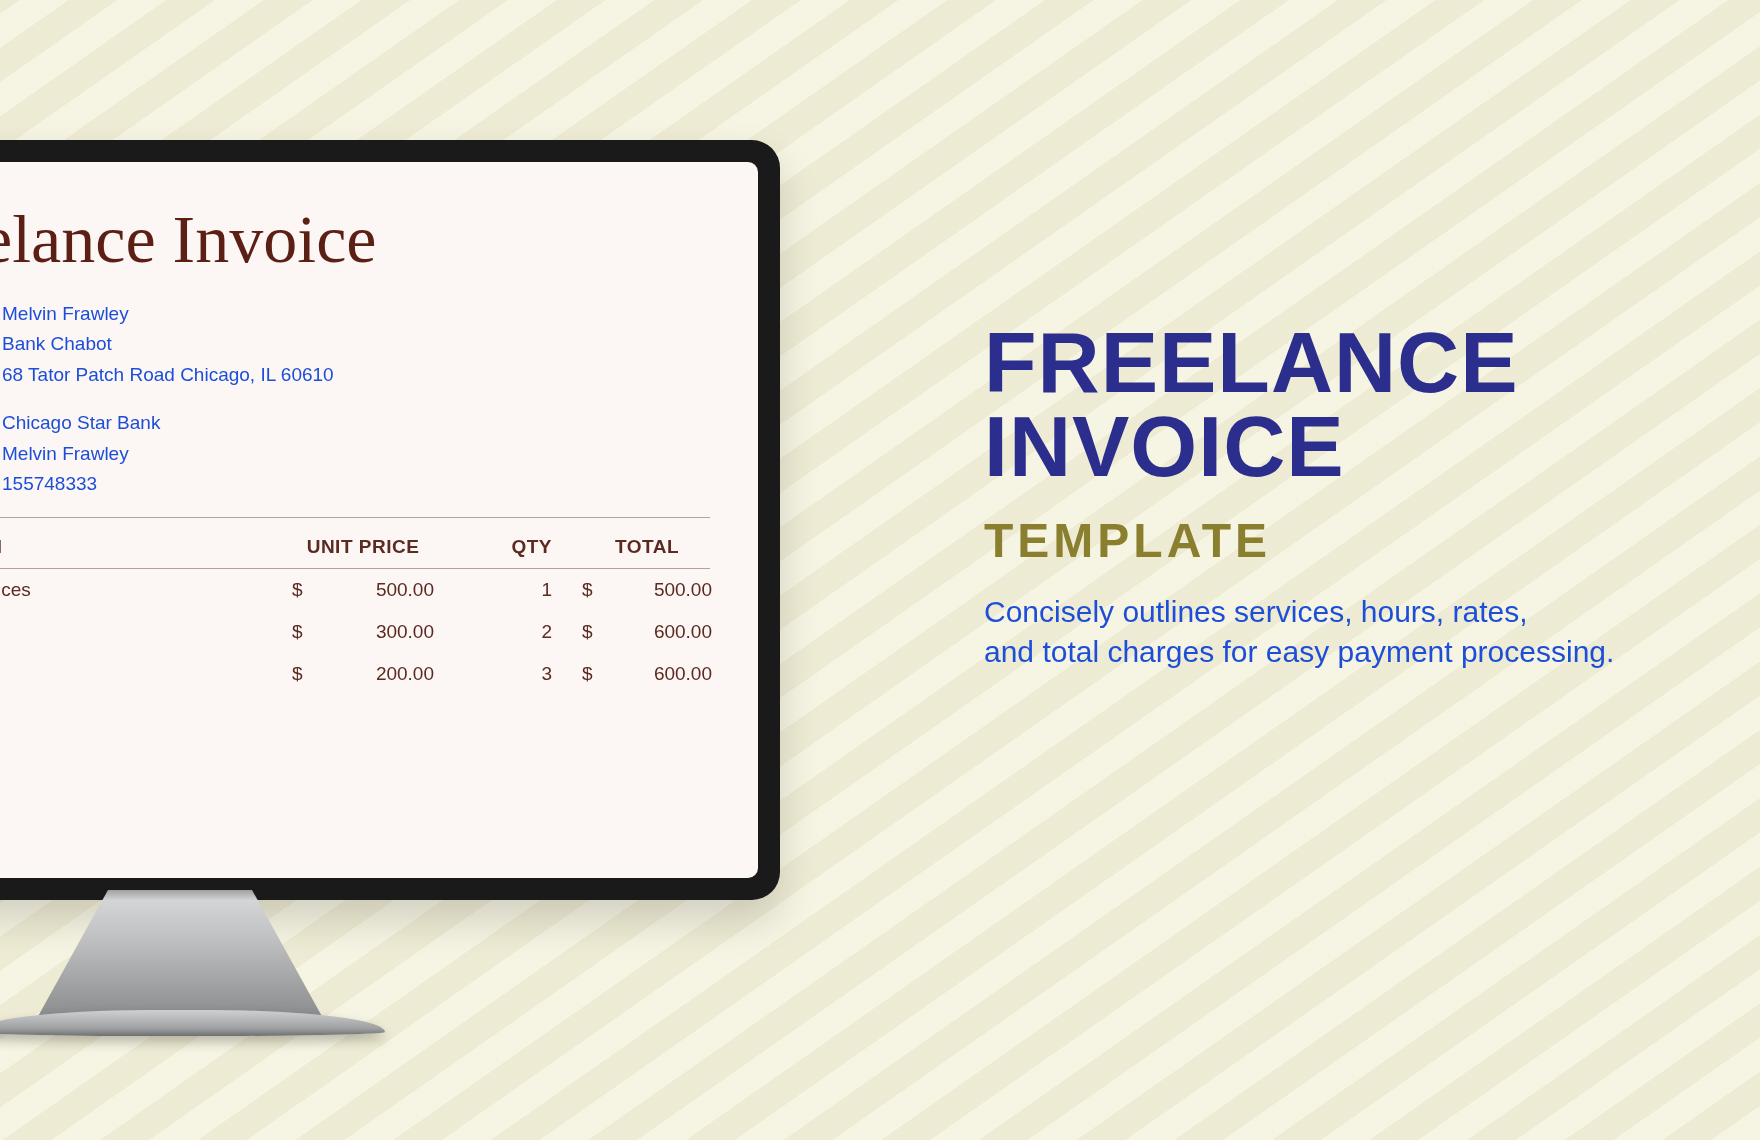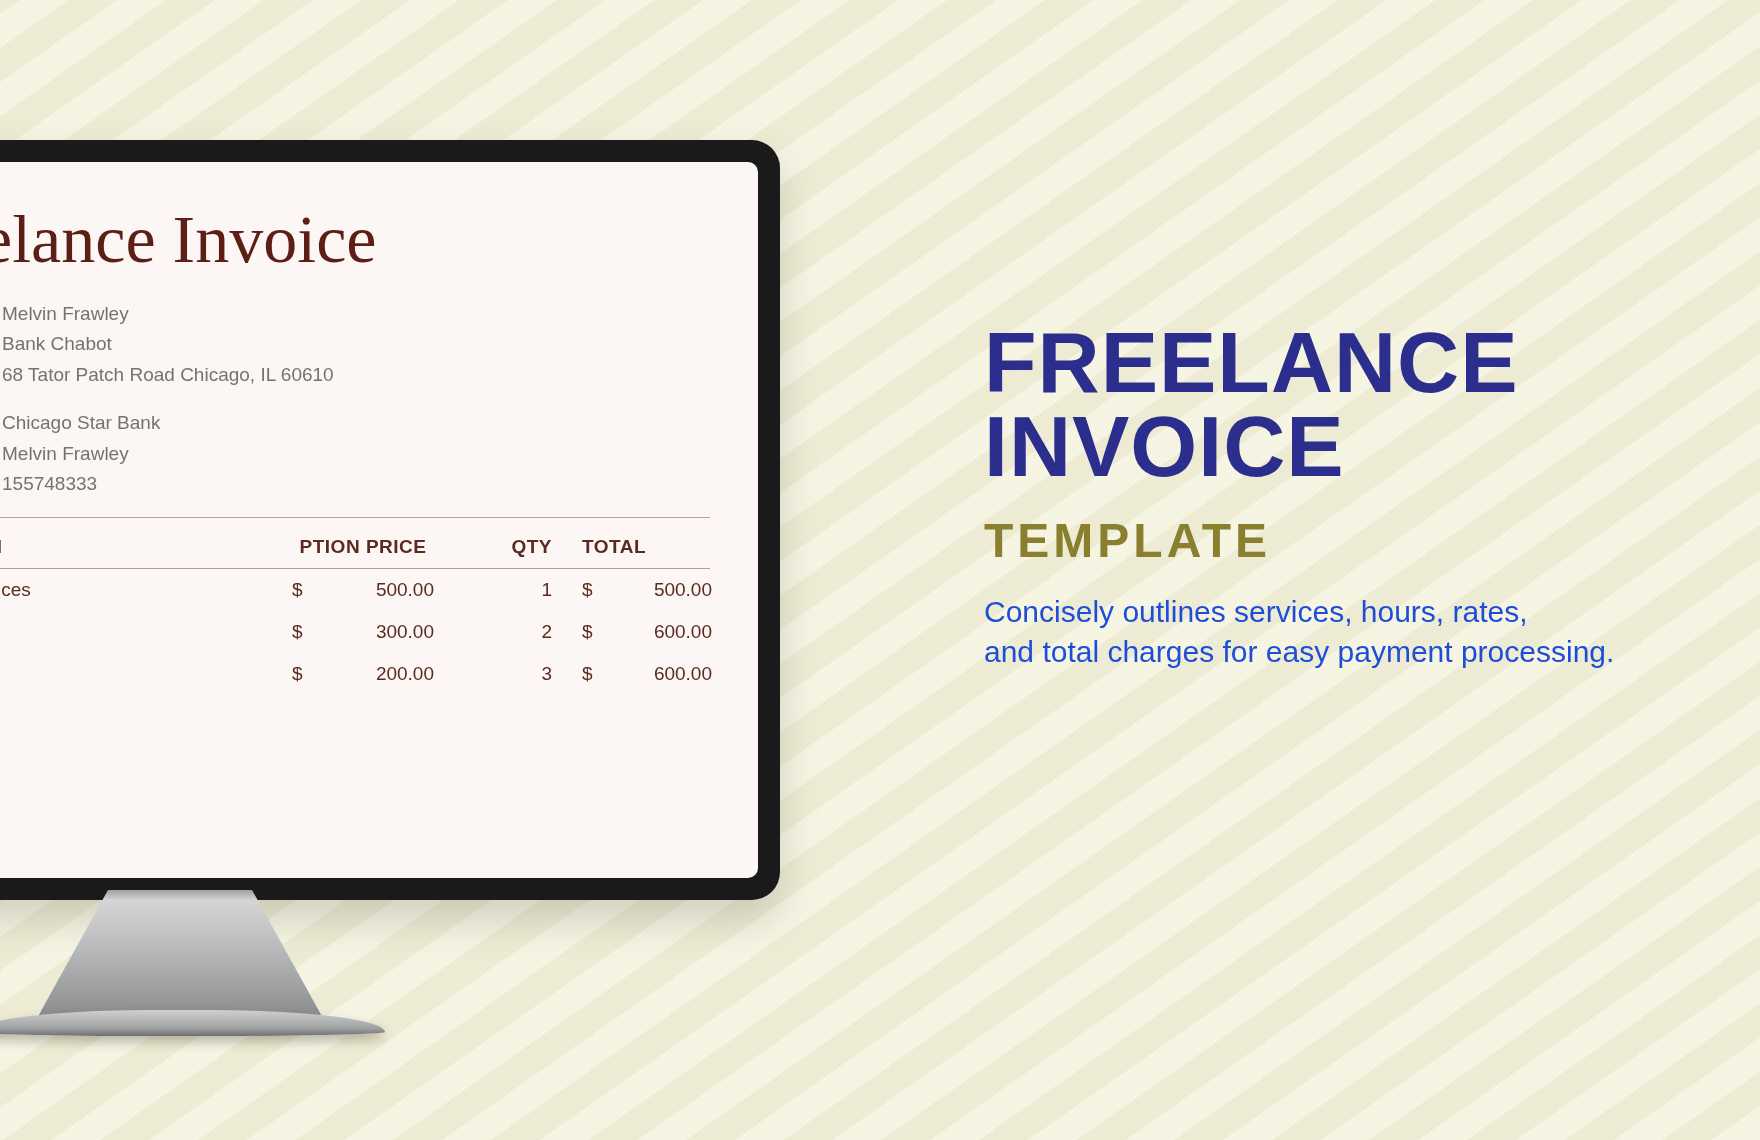--- a/index.html
+++ b/index.html
@@ -64,36 +64,36 @@
   }
 
   
   .invoice-title {
     font-family: "Brush Script MT", "Segoe Script", cursive;
     font-size: 68px;
     color: #5b1f16;
     margin-bottom: 20px;
     margin-left: -20px;
   }
-  .info-block { font-size: 19px; color: #737373; line-height: 1.6; margin-bottom: 18px; }
+  .info-block { font-size: 19px; color: #1d4ed8; line-height: 1.6; margin-bottom: 18px; }
   .info-row { display: flex; }
   .info-label { width: 60px; font-weight: 600; margin-left: -60px; text-align: right; padding-right: 10px; }
   .info-label-wide { width: 70px; font-weight: 600; margin-left: -70px; text-align: right; padding-right: 10px; white-space: nowrap; }
 
   .divider { border-top: 1px solid #b79e96; margin: 14px 0 10px -60px; }
 
   .table { color: #5b2a20; font-size: 19px; margin-left: -60px; }
   .thead { display: flex; font-weight: 700; letter-spacing: .5px; padding: 8px 0 10px; border-bottom: 1px solid #b79e96; }
   .tbody .trow { display: flex; padding: 10px 0; }
   .col-desc { flex: 0 0 350px; }
   .col-price { flex: 0 0 160px; display: flex; justify-content: space-between; padding-right: 18px; }
   .col-price-head { flex: 0 0 160px; text-align: center; padding-right: 18px; }
   .col-qty { flex: 0 0 100px; text-align: right; }
   .col-total { flex: 0 0 160px; display: flex; justify-content: space-between; padding-left: 30px; }
-  .col-total-head { flex: 0 0 160px; padding-left: 30px; }
+  .col-total-head { flex: 0 0 160px; text-align: center; padding-left: 30px; }
 
   
   .promo {
     position: absolute;
     left: 984px;
     top: 320px;
     width: 760px;
   }
   .promo-title {
     font-family: "Arial Black", Impact, sans-serif;
@@ -160,21 +160,21 @@
         <span class="info-label-wide">o</span>
         <span>155748333</span>
       </div>
     </div>
 
     <div class="divider"></div>
 
     <div class="table">
       <div class="thead">
         <div class="col-desc">PTION</div>
-        <div class="col-price-head">PTION PRICE</div>
+        <div class="col-price-head">UNIT PRICE</div>
         <div class="col-qty">QTY</div>
         <div class="col-total-head">TOTAL</div>
       </div>
       <div class="tbody" id="invoice-rows">
           <div class="trow">
             <div class="col-desc">n Services</div>
             <div class="col-price">
               <span>$</span>
               <span>500.00</span>
             </div>

